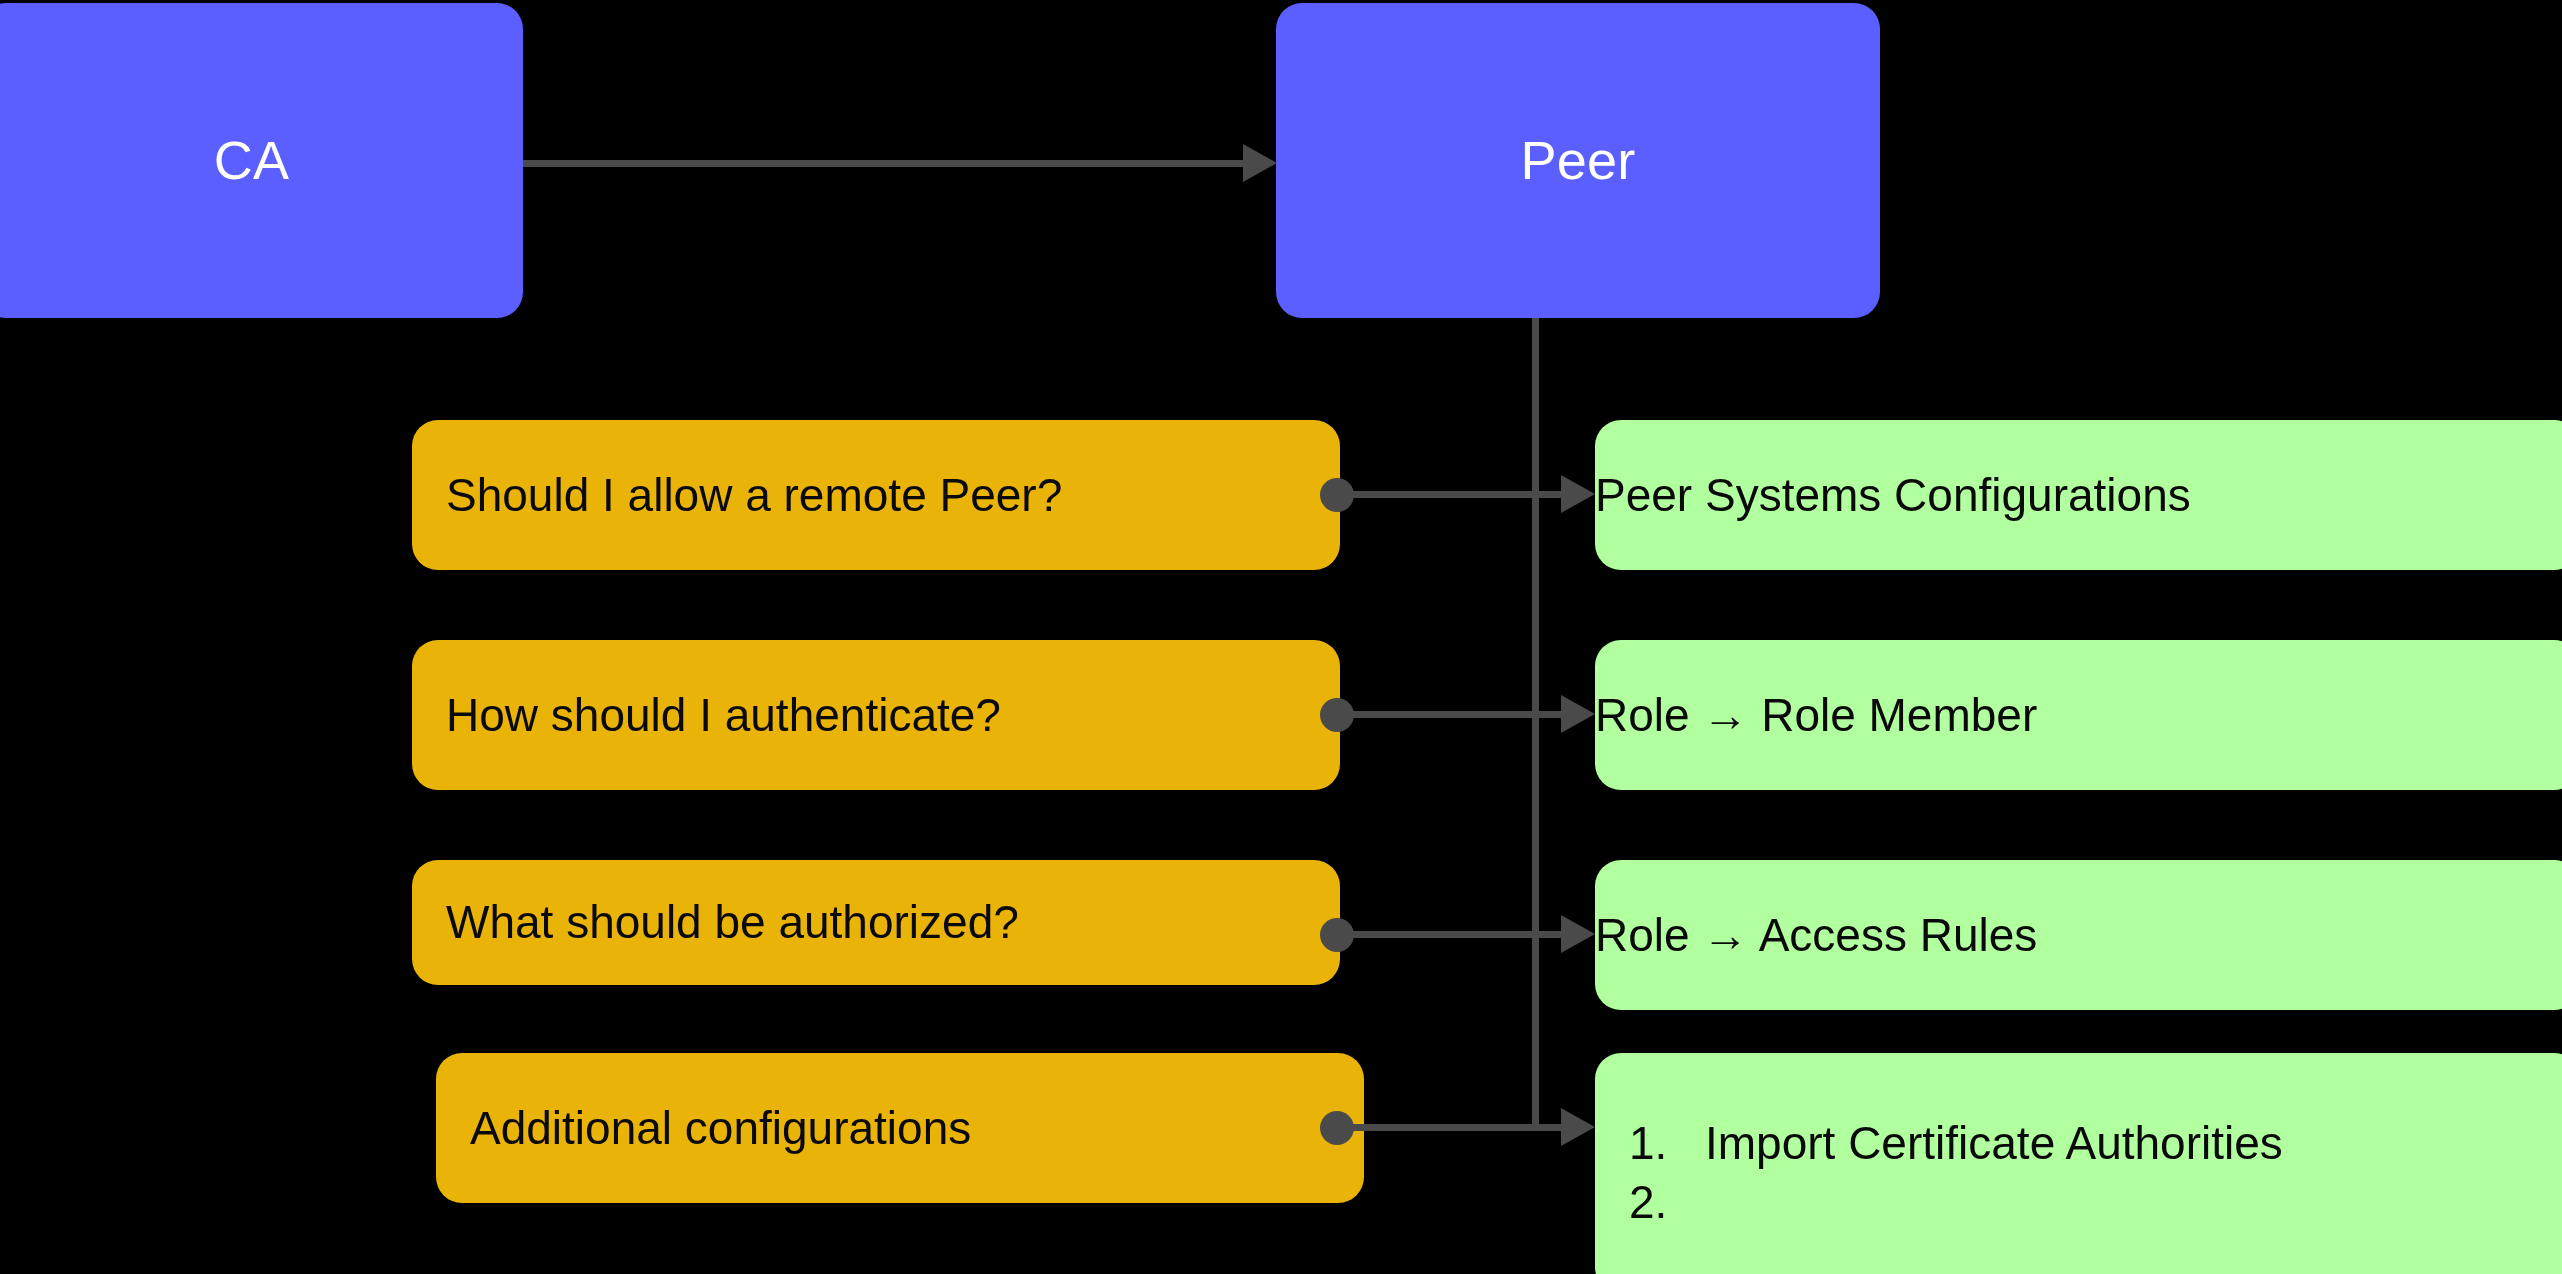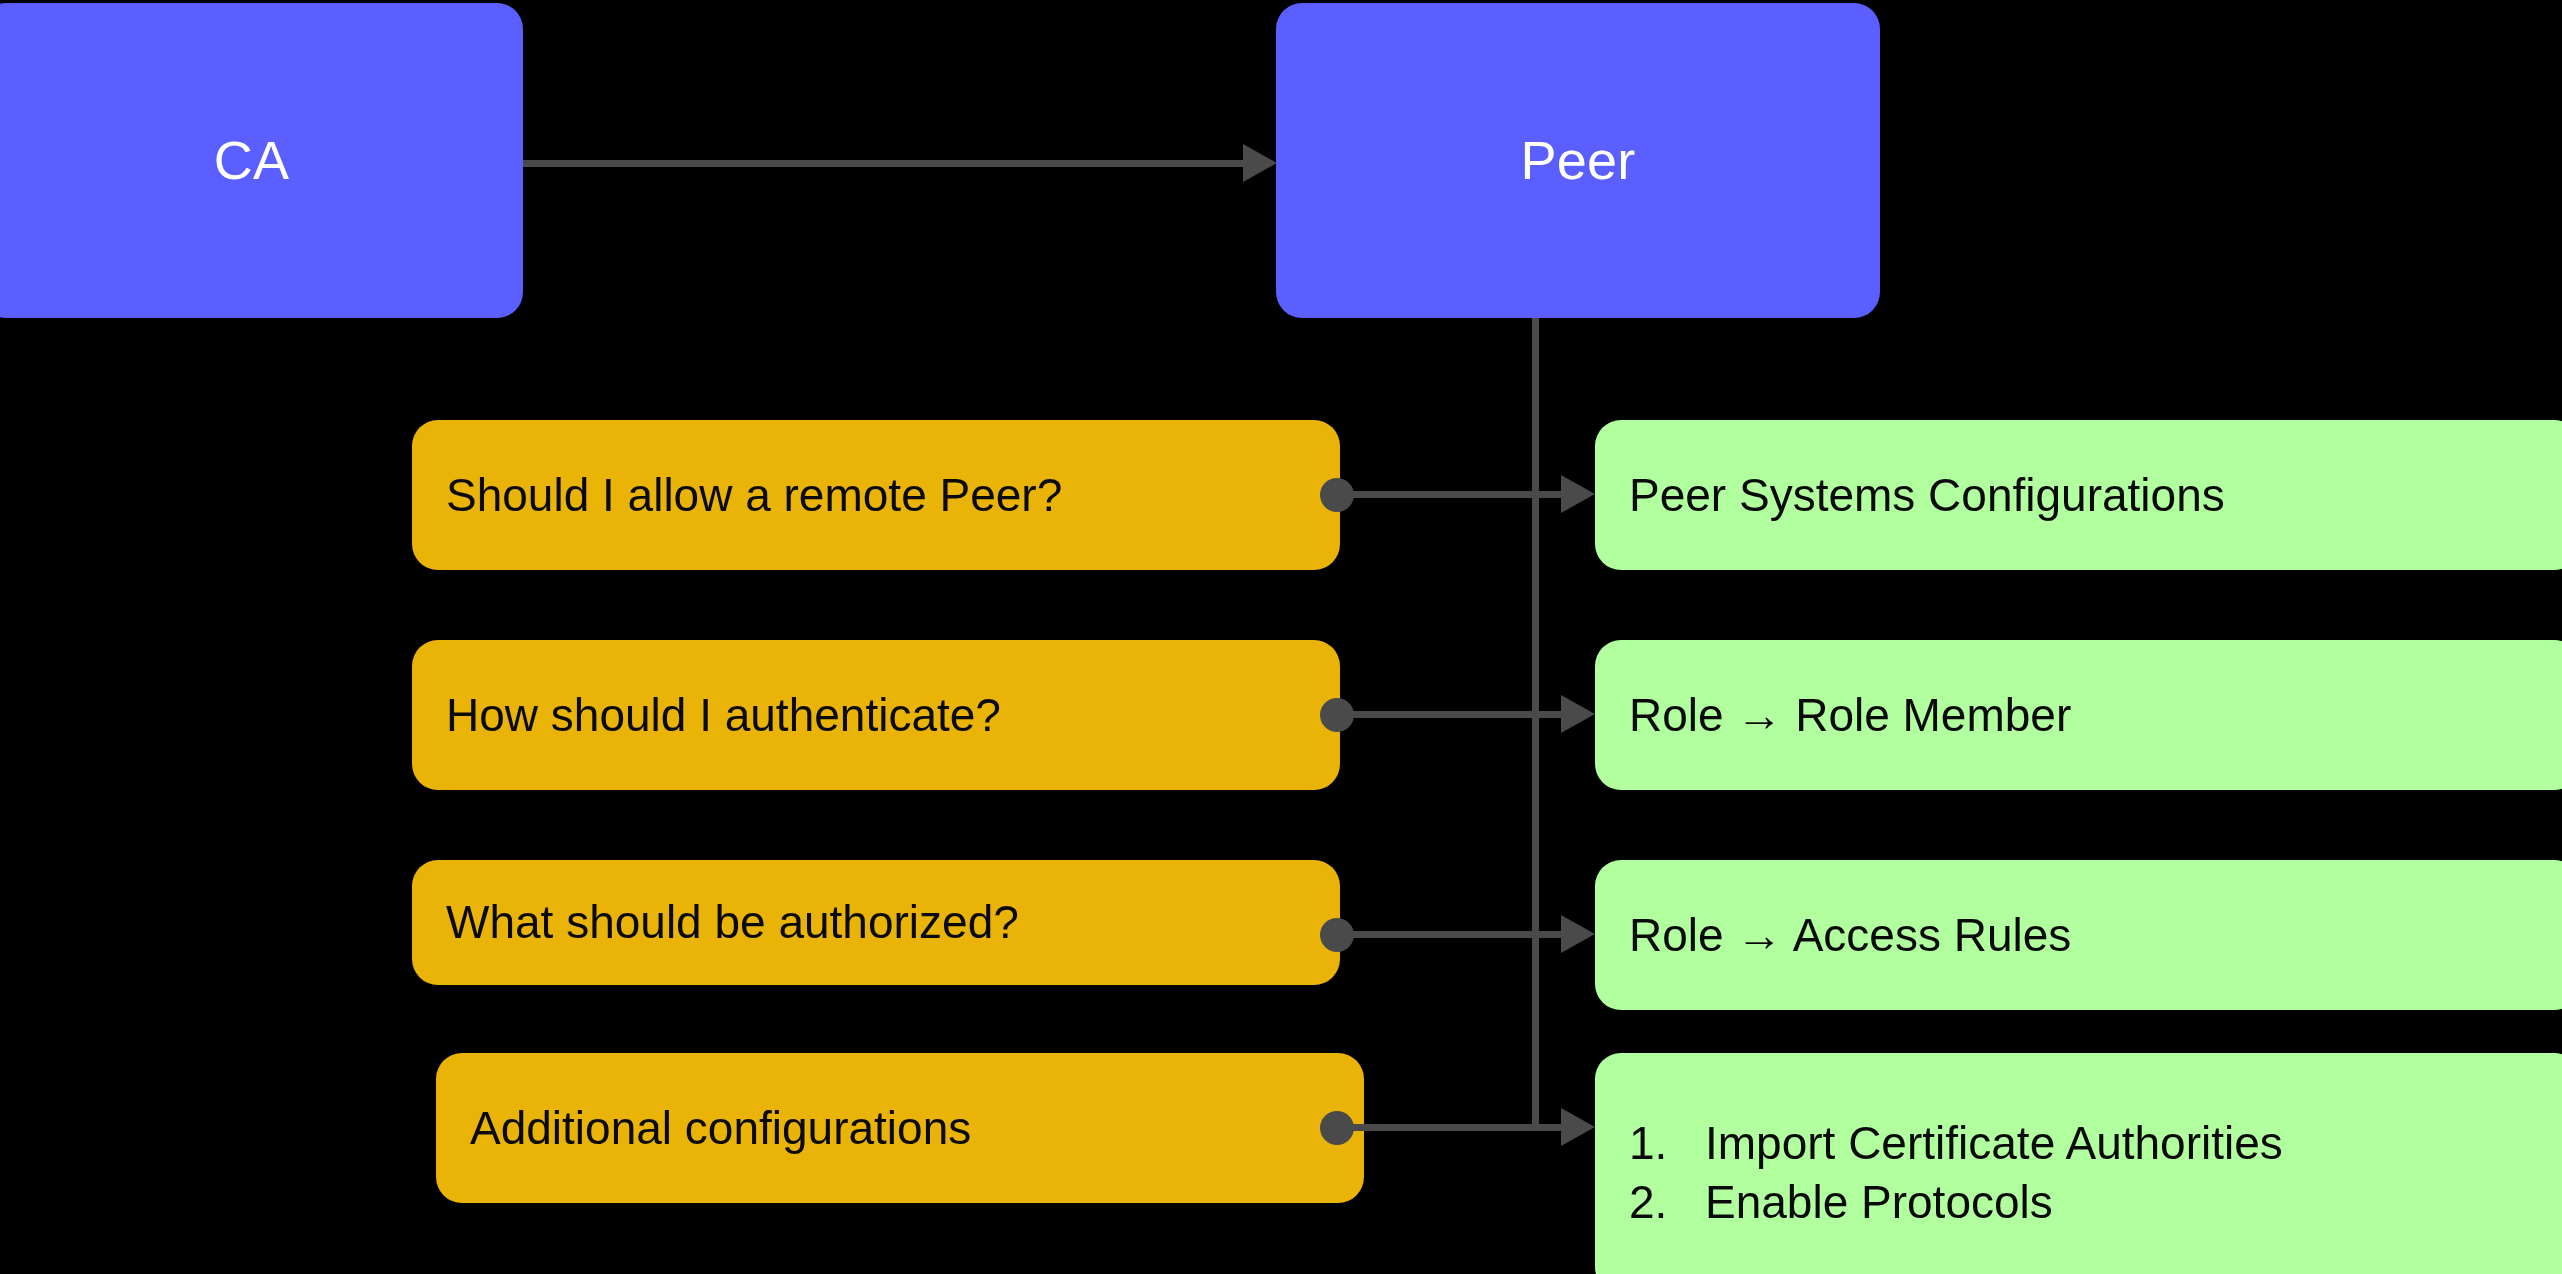--- a/index.html
+++ b/index.html
@@ -45,21 +45,20 @@
     padding-left: 34px;
   }
   .node-answer {
     background: #B2FFA0;
     justify-content: flex-start;
   }
   .node-answer .node-label {
     color: #0A0A0A;
     font-size: 46px;
     line-height: 1.15;
-    padding-left: 34px;
   }
   .answer-list {
     list-style: none;
     margin: 0;
     padding: 0 0 0 34px;
     color: #0A0A0A;
     font-size: 46px;
     line-height: 1.28;
   }
   .answer-list li {
@@ -153,18 +152,17 @@
   <div class="edge-h" style="left:1337px; top:1124px; width:226px;"></div>
   <div class="arrow-head" style="left:1561px; top:1108px;"></div>
   <div class="node node-answer" style="left:1595px; top:1053px; width:985px; height:240px;">
     <ol class="answer-list">
       <li>
         <span class="num">1.</span>
         <span>Import Certificate Authorities</span>
       </li>
       <li>
         <span class="num">2.</span>
-        <span>Enable Protocols</span>
       </li>
     </ol>
   </div>
 
 </div>
 
 </body></html>

